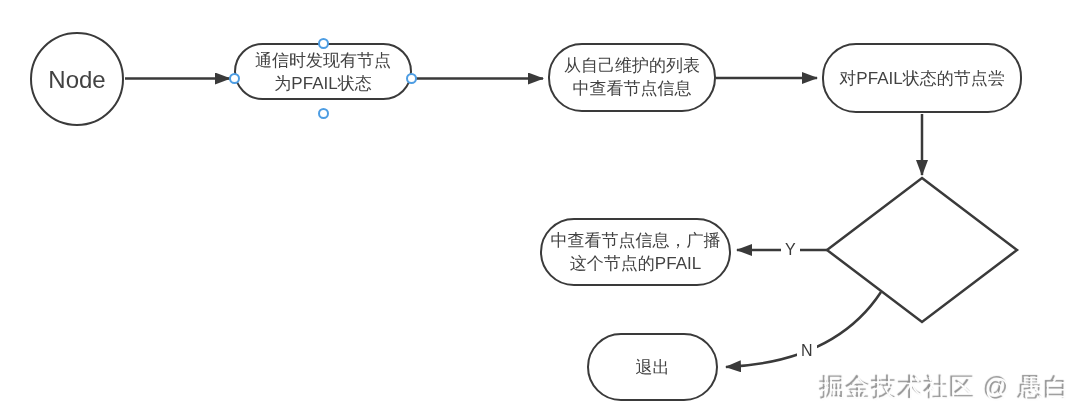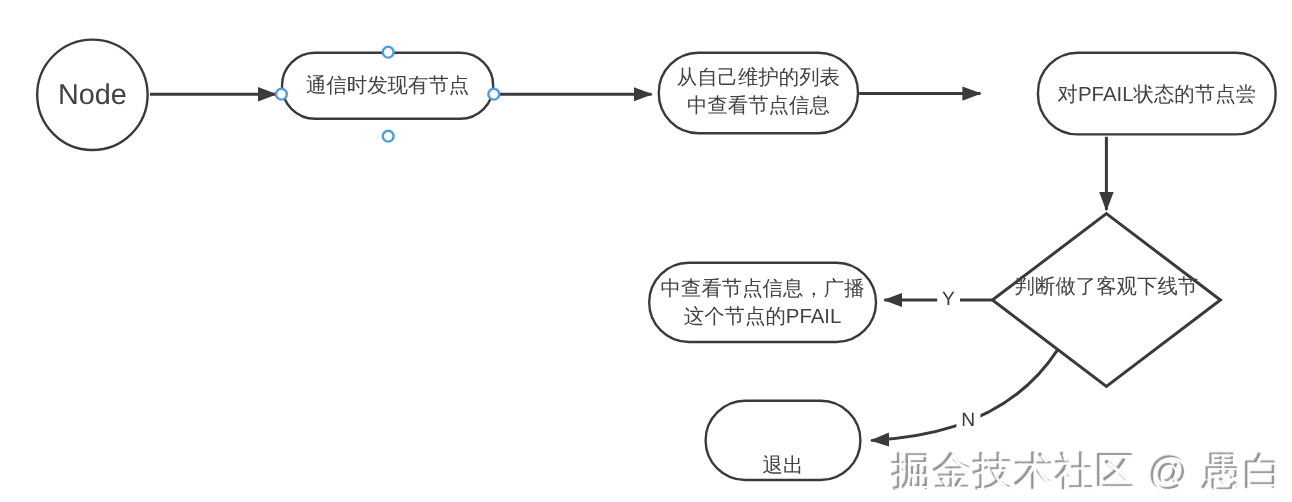--- a/index.html
+++ b/index.html
@@ -39,21 +39,21 @@
   .handle{
     position:absolute;z-index:4;
     box-sizing:border-box;
     width:11px;height:11px;border-radius:50%;
     background:#ffffff;
     border:2px solid #4d9de3;
   }
   .watermark{
     position:absolute;z-index:5;
     right:6px;top:372px;
-    font-size:33px;letter-spacing:1px;
+    font-size:25px;letter-spacing:1px;
     color:#fdfdfd;
     text-shadow:-2px -2px 1px #8f8f8f;
     white-space:nowrap;
   }
 </style>
 </head>
 <body>
 
 <div class="stage">
 
@@ -79,53 +79,53 @@
     <polygon points="922,178 1017,250 922,322 827,250" fill="#ffffff" stroke="#3a3a3a" stroke-width="2.5"></polygon>
   </svg>
 
   <div class="shape circle" style="left:30px;top:32px;width:94px;height:94px;">
     <span>Node</span>
   </div>
 
   <div class="shape rounded" style="left:234px;top:43px;width:178px;height:57px;">
     <div class="label-lines">
       <div>通信时发现有节点</div>
+      <div>为PFAIL状态</div>
     </div>
   </div>
 
   <div class="handle" style="left:318px;top:38px;"></div>
   <div class="handle" style="left:318px;top:108px;"></div>
   <div class="handle" style="left:229px;top:73px;"></div>
   <div class="handle" style="left:406px;top:73px;"></div>
 
   <div class="shape rounded" style="left:548px;top:43px;width:168px;height:69px;font-family:Liberation Mono, monospace;">
     <div class="label-lines">
       <div>从自己维护的列表</div>
       <div>中查看节点信息</div>
     </div>
   </div>
 
-  <div class="shape rounded" style="left:864px;top:43px;width:200px;height:70px;">
+  <div class="shape rounded" style="left:822px;top:43px;width:200px;height:70px;">
     <div class="label-lines">
       <div>对PFAIL状态的节点尝</div>
     </div>
   </div>
 
   <div class="diamond-label" style="left:812px;top:227px;width:220px;">
-    <div>判断做了客观下线节</div>
   </div>
 
   <div class="shape rounded" style="left:540px;top:218px;width:191px;height:68px;">
     <div class="label-lines">
       <div>中查看节点信息，广播</div>
       <div>这个节点的PFAIL</div>
     </div>
   </div>
 
-  <div class="shape rounded" style="left:587px;top:333px;width:131px;height:68px;align-items:flex-end;">
+  <div class="shape rounded" style="left:587px;top:333px;width:131px;height:68px;">
     <span>退出</span>
   </div>
 
   <div class="edge-label" style="left:781px;top:241px;">Y</div>
   <div class="edge-label" style="left:797px;top:342px;">N</div>
 
   <div class="watermark">掘金技术社区 @ 愚白</div>
 
 </div>
 

